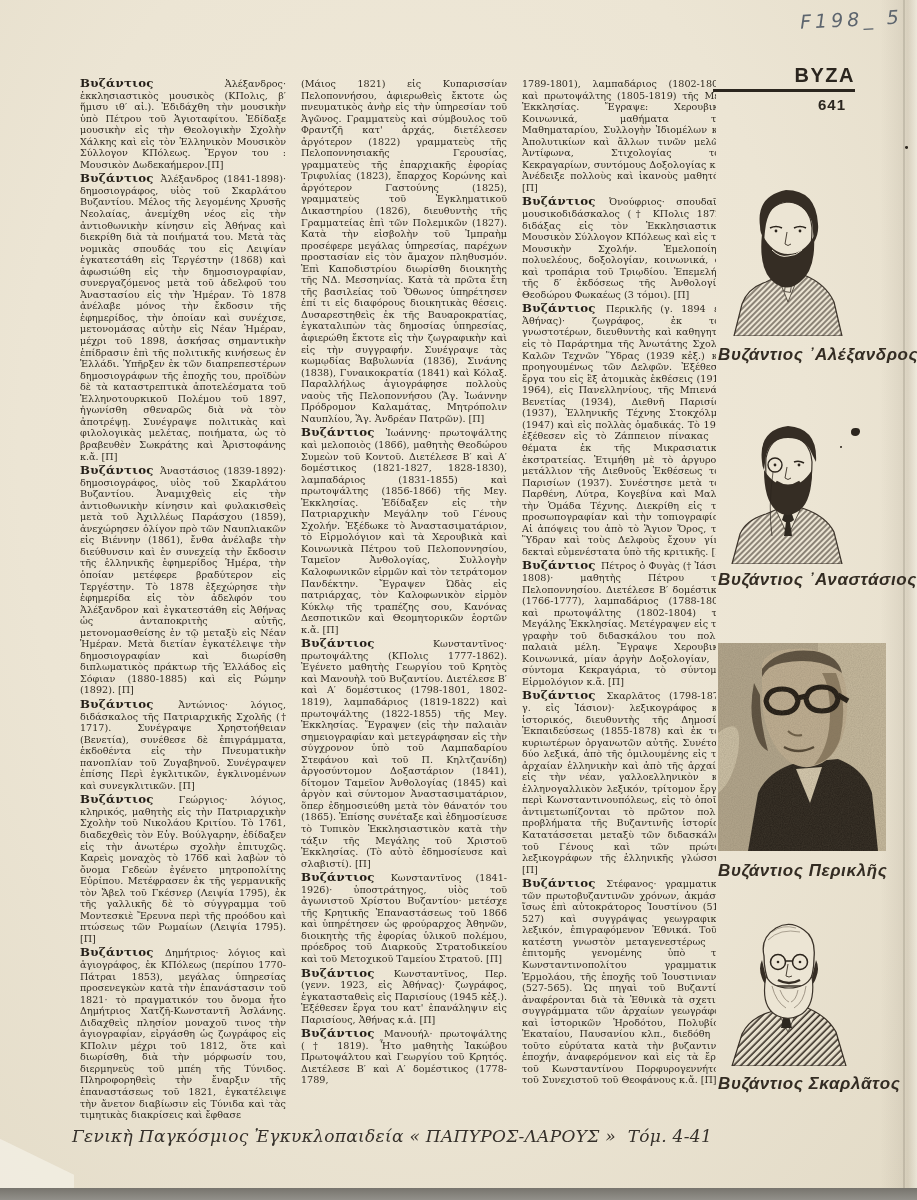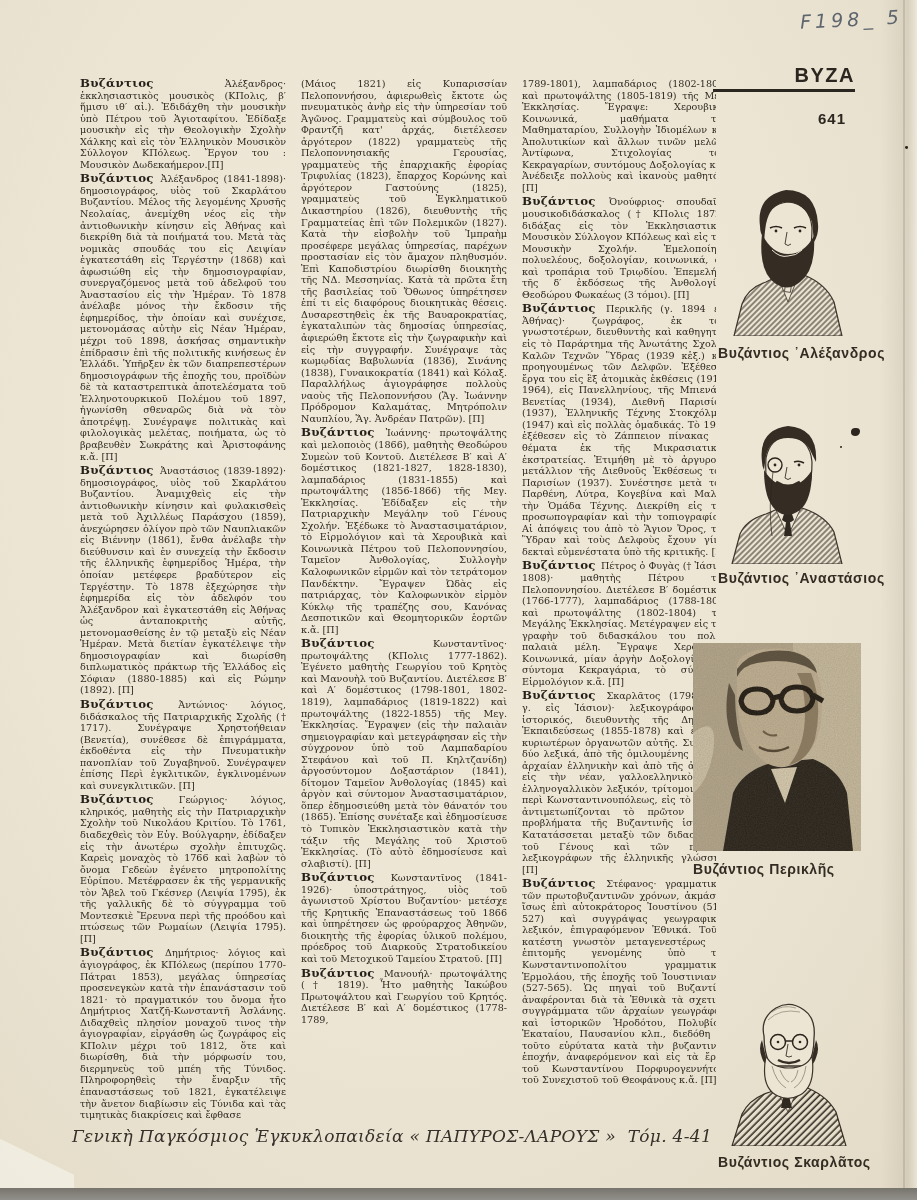--- a/index.html
+++ b/index.html
@@ -38,38 +38,38 @@
   }
   
   .header{position:absolute;left:713px;top:64px;width:142px;color:#2b261f;}
   .header .word{
     font-family:"Liberation Sans","DejaVu Sans",sans-serif;font-weight:bold;
     font-size:20px;letter-spacing:1.5px;text-align:right;line-height:22px;
   }
   .header .rule{height:3px;background:#2b261f;margin-top:3px;}
   .header .pnum{
     font-family:"Liberation Sans","DejaVu Sans",sans-serif;font-weight:bold;
-    font-size:15px;text-align:right;padding-right:9px;margin-top:18px;letter-spacing:1px;
+    font-size:15px;text-align:right;padding-right:9px;margin-top:4px;letter-spacing:1px;
   }
   
   .columns{
     position:absolute;left:80px;top:78px;width:636px;height:1058px;
     display:flex;gap:15px;overflow:hidden;color:#2e2920;
   }
   .col{width:206px;flex:0 0 206px;font-size:9.6px;line-height:11.55px;text-align:justify;}
   .col p{margin:0 0 3px 0;}
   .hw{
     font-weight:bold;font-size:11.8px;letter-spacing:.3px;color:#241f18;
     padding-right:2px;
   }
   
   .portrait{position:absolute;color:#2b261f;}
   .caption{
     font-family:"Liberation Sans","DejaVu Sans",sans-serif;font-weight:bold;
-    font-size:14px;letter-spacing:.6px;color:#332c23;white-space:nowrap;
+    font-size:17px;letter-spacing:.6px;color:#332c23;white-space:nowrap;font-style:italic;
   }
   .speck{position:absolute;background:#2c261e;border-radius:50% 45% 55% 50%;}
   .footer{
     position:absolute;left:72px;top:1126px;width:640px;
     font-style:italic;font-size:17px;color:#35302a;
     display:flex;justify-content:space-between;letter-spacing:.3px;
   }
 </style>
 </head>
 <body>
@@ -93,20 +93,21 @@
       <p><b class="hw">Βυζάντιος</b> Ἀναστάσιος (1839-1892)· δημοσιογράφος, υἱὸς τοῦ Σκαρλάτου Βυζαντίου. Ἀναμιχθεὶς εἰς τὴν ἀντιοθωνικὴν κίνησιν καὶ φυλακισθεὶς μετὰ τοῦ Ἀχιλλέως Παράσχου (1859), ἀνεχώρησεν ὀλίγον πρὸ τῶν Ναυπλιακῶν εἰς Βιέννην (1861), ἔνθα ἀνέλαβε τὴν διεύθυνσιν καὶ ἐν συνεχείᾳ τὴν ἔκδοσιν τῆς ἑλληνικῆς ἐφημερίδος Ἡμέρα, τὴν ὁποίαν μετέφερε βραδύτερον εἰς Τεργέστην. Τὸ 1878 ἐξεχώρησε τὴν ἐφημερίδα εἰς τὸν ἀδελφόν του Ἀλέξανδρον καὶ ἐγκατεστάθη εἰς Ἀθήνας ὡς ἀνταποκριτὴς αὐτῆς, μετονομασθείσης ἐν τῷ μεταξὺ εἰς Νέαν Ἡμέραν. Μετὰ διετίαν ἐγκατέλειψε τὴν δημοσιογραφίαν καὶ διωρίσθη διπλωματικὸς πράκτωρ τῆς Ἑλλάδος εἰς Σόφιαν (1880-1885) καὶ εἰς Ρώμην (1892). [Π]</p>
       <p><b class="hw">Βυζάντιος</b> Ἀντώνιος· λόγιος, διδάσκαλος τῆς Πατριαρχικῆς Σχολῆς († 1717). Συνέγραψε Χρηστοήθειαν (Βενετία), συνέθεσε δὲ ἐπιγράμματα, ἐκδοθέντα εἰς τὴν Πνευματικὴν πανοπλίαν τοῦ Ζυγαβηνοῦ. Συνέγραψεν ἐπίσης Περὶ ἐγκλιτικῶν, ἐγκλινομένων καὶ συνεγκλιτικῶν. [Π]</p>
       <p><b class="hw">Βυζάντιος</b> Γεώργιος· λόγιος, κληρικός, μαθητὴς εἰς τὴν Πατριαρχικὴν Σχολὴν τοῦ Νικολάου Κριτίου. Τὸ 1761, διαδεχθεὶς τὸν Εὐγ. Βούλγαρην, ἐδίδαξεν εἰς τὴν ἀνωτέρω σχολὴν ἐπιτυχῶς. Καρεὶς μοναχὸς τὸ 1766 καὶ λαβὼν τὸ ὄνομα Γεδεὼν ἐγένετο μητροπολίτης Εὐρίπου. Μετέφρασεν ἐκ τῆς γερμανικῆς τὸν Ἄβελ τοῦ Γκέσνερ (Λειψία 1795), ἐκ τῆς γαλλικῆς δὲ τὸ σύγγραμμα τοῦ Μοντεσκιὲ Ἔρευνα περὶ τῆς προόδου καὶ πτώσεως τῶν Ρωμαίων (Λειψία 1795). [Π]</p>
       <p><b class="hw">Βυζάντιος</b> Δημήτριος· λόγιος καὶ ἁγιογράφος, ἐκ ΚΠόλεως (περίπου 1770-Πάτραι 1853), μεγάλας ὑπηρεσίας προσενεγκὼν κατὰ τὴν ἐπανάστασιν τοῦ 1821· τὸ πραγματικόν του ὄνομα ἦτο Δημήτριος Χατζῆ-Κωνσταντῆ Ἀσλάνης. Διδαχθεὶς πλησίον μοναχοῦ τινος τὴν ἁγιογραφίαν, εἰργάσθη ὡς ζωγράφος εἰς ΚΠολιν μέχρι τοῦ 1812, ὅτε καὶ διωρίσθη, διὰ τὴν μόρφωσίν του, διερμηνεὺς τοῦ μπέη τῆς Τύνιδος. Πληροφορηθεὶς τὴν ἔναρξιν τῆς ἐπαναστάσεως τοῦ 1821, ἐγκατέλειψε τὴν ἄνετον διαβίωσιν εἰς Τύνιδα καὶ τὰς τιμητικὰς διακρίσεις καὶ ἔφθασε</p>
     </div>
     <div class="col">
       <p>(Μάιος 1821) εἰς Κυπαρισσίαν Πελοποννήσου, ἀφιερωθεὶς ἔκτοτε ὡς πνευματικὸς ἀνὴρ εἰς τὴν ὑπηρεσίαν τοῦ Ἀγῶνος. Γραμματεὺς καὶ σύμβουλος τοῦ Φραντζῆ κατ' ἀρχάς, διετέλεσεν ἀργότερον (1822) γραμματεὺς τῆς Πελοποννησιακῆς Γερουσίας, γραμματεὺς τῆς ἐπαρχιακῆς ἐφορίας Τριφυλίας (1823), ἔπαρχος Κορώνης καὶ ἀργότερον Γαστούνης (1825), γραμματεὺς τοῦ Ἐγκληματικοῦ Δικαστηρίου (1826), διευθυντὴς τῆς Γραμματείας ἐπὶ τῶν Πολεμικῶν (1827). Κατὰ τὴν εἰσβολὴν τοῦ Ἰμπραὴμ προσέφερε μεγάλας ὑπηρεσίας, παρέχων προστασίαν εἰς τὸν ἄμαχον πληθυσμόν. Ἐπὶ Καποδιστρίου διωρίσθη διοικητὴς τῆς ΝΔ. Μεσσηνίας. Κατὰ τὰ πρῶτα ἔτη τῆς βασιλείας τοῦ Ὄθωνος ὑπηρέτησεν ἐπί τι εἰς διαφόρους διοικητικὰς θέσεις. Δυσαρεστηθεὶς ἐκ τῆς Βαυαροκρατίας, ἐγκαταλιπὼν τὰς δημοσίας ὑπηρεσίας, ἀφιερώθη ἔκτοτε εἰς τὴν ζωγραφικὴν καὶ εἰς τὴν συγγραφήν. Συνέγραψε τὰς κωμῳδίας Βαβυλωνία (1836), Σινάνης (1838), Γυναικοκρατία (1841) καὶ Κόλαξ. Παραλλήλως ἁγιογράφησε πολλοὺς ναοὺς τῆς Πελοποννήσου (Ἅγ. Ἰωάννην Πρόδρομον Καλαμάτας, Μητρόπολιν Ναυπλίου, Ἅγ. Ἀνδρέαν Πατρῶν). [Π]</p>
       <p><b class="hw">Βυζάντιος</b> Ἰωάννης· πρωτοψάλτης καὶ μελοποιὸς (1866), μαθητὴς Θεοδώρου Συμεὼν τοῦ Κοντοῦ. Διετέλεσε Β′ καὶ Α′ δομέστικος (1821-1827, 1828-1830), λαμπαδάριος (1831-1855) καὶ πρωτοψάλτης (1856-1866) τῆς Μεγ. Ἐκκλησίας. Ἐδίδαξεν εἰς τὴν Πατριαρχικὴν Μεγάλην τοῦ Γένους Σχολήν. Ἐξέδωκε τὸ Ἀναστασιματάριον, τὸ Εἱρμολόγιον καὶ τὰ Χερουβικὰ καὶ Κοινωνικὰ Πέτρου τοῦ Πελοποννησίου, Ταμεῖον Ἀνθολογίας, Συλλογὴν Καλοφωνικῶν εἱρμῶν καὶ τὸν τετράτομον Πανδέκτην. Ἔγραψεν Ὠδὰς εἰς πατριάρχας, τὸν Καλοφωνικὸν εἱρμὸν Κύκλῳ τῆς τραπέζης σου, Κανόνας Δεσποτικῶν καὶ Θεομητορικῶν ἑορτῶν κ.ἄ. [Π]</p>
       <p><b class="hw">Βυζάντιος</b> Κωνσταντῖνος· πρωτοψάλτης (ΚΠολις 1777-1862). Ἐγένετο μαθητὴς Γεωργίου τοῦ Κρητὸς καὶ Μανουὴλ τοῦ Βυζαντίου. Διετέλεσε Β′ καὶ Α′ δομέστικος (1798-1801, 1802-1819), λαμπαδάριος (1819-1822) καὶ πρωτοψάλτης (1822-1855) τῆς Μεγ. Ἐκκλησίας. Ἔγραψεν (εἰς τὴν παλαιὰν σημειογραφίαν καὶ μετεγράφησαν εἰς τὴν σύγχρονον ὑπὸ τοῦ Λαμπαδαρίου Στεφάνου καὶ τοῦ Π. Κηλτζανίδη) ἀργοσύντομον Δοξαστάριον (1841), δίτομον Ταμεῖον Ἀνθολογίας (1845) καὶ ἀργὸν καὶ σύντομον Ἀναστασιματάριον, ὅπερ ἐδημοσιεύθη μετὰ τὸν θάνατόν του (1865). Ἐπίσης συνέταξε καὶ ἐδημοσίευσε τὸ Τυπικὸν Ἐκκλησιαστικὸν κατὰ τὴν τάξιν τῆς Μεγάλης τοῦ Χριστοῦ Ἐκκλησίας. (Τὸ αὐτὸ ἐδημοσίευσε καὶ σλαβιστί). [Π]</p>
       <p><b class="hw">Βυζάντιος</b> Κωνσταντῖνος (1841-1926)· ὑποστράτηγος, υἱὸς τοῦ ἀγωνιστοῦ Χρίστου Βυζαντίου· μετέσχε τῆς Κρητικῆς Ἐπαναστάσεως τοῦ 1866 καὶ ὑπηρέτησεν ὡς φρούραρχος Ἀθηνῶν, διοικητὴς τῆς ἐφορίας ὑλικοῦ πολέμου, πρόεδρος τοῦ Διαρκοῦς Στρατοδικείου καὶ τοῦ Μετοχικοῦ Ταμείου Στρατοῦ. [Π]</p>
+      <p><b class="hw">Βυζάντιος</b> Κωνσταντῖνος, Περ. (γενν. 1923, εἰς Ἀθήνας)· ζωγράφος, ἐγκατασταθεὶς εἰς Παρισίους (1945 κἑξ.). Ἐξέθεσεν ἔργα του κατ' ἐπανάληψιν εἰς Παρισίους, Ἀθήνας κ.ἀ. [Π]</p>
       <p><b class="hw">Βυζάντιος</b> Μανουήλ· πρωτοψάλτης († 1819). Ἦτο μαθητὴς Ἰακώβου Πρωτοψάλτου καὶ Γεωργίου τοῦ Κρητός. Διετέλεσε Β′ καὶ Α′ δομέστικος (1778-1789,</p>
     </div>
     <div class="col">
       <p>1789-1801), λαμπαδάριος (1802-1804) καὶ πρωτοψάλτης (1805-1819) τῆς Μεγ. Ἐκκλησίας. Ἔγραψε: Χερουβικά, Κοινωνικά, μαθήματα τοῦ Μαθηματαρίου, Συλλογὴν Ἰδιομέλων καὶ Ἀπολυτικίων καὶ ἄλλων τινῶν μελῶν, Ἀντίφωνα, Στιχολογίας τῶν Κεκραγαρίων, συντόμους Δοξολογίας κ.ἄ. Ἀνέδειξε πολλοὺς καὶ ἱκανοὺς μαθητάς. [Π]</p>
       <p><b class="hw">Βυζάντιος</b> Ὀνούφριος· σπουδαῖος μουσικοδιδάσκαλος († ΚΠολις 1872), διδάξας εἰς τὸν Ἐκκλησιαστικὸν Μουσικὸν Σύλλογον ΚΠόλεως καὶ εἰς τὴν Μουσικὴν Σχολήν. Ἐμελοποίησε πολυελέους, δοξολογίαν, κοινωνικά, ὡς καὶ τροπάρια τοῦ Τριῳδίου. Ἐπεμελήθη τῆς δ′ ἐκδόσεως τῆς Ἀνθολογίας Θεοδώρου Φωκαέως (3 τόμοι). [Π]</p>
       <p><b class="hw">Βυζάντιος</b> Περικλῆς (γ. 1894 εἰς Ἀθήνας)· ζωγράφος, ἐκ τῶν γνωστοτέρων, διευθυντὴς καὶ καθηγητὴς εἰς τὸ Παράρτημα τῆς Ἀνωτάτης Σχολῆς Καλῶν Τεχνῶν Ὕδρας (1939 κἑξ.) καὶ προηγουμένως τῶν Δελφῶν. Ἐξέθεσεν ἔργα του εἰς ἓξ ἀτομικὰς ἐκθέσεις (1917-1964), εἰς Πανελληνίους, τῆς Μπιενάλε Βενετίας (1934), Διεθνῆ Παρισίων (1937), Ἑλληνικῆς Τέχνης Στοκχόλμης (1947) καὶ εἰς πολλὰς ὁμαδικάς. Τὸ 1921 ἐξέθεσεν εἰς τὸ Ζάππειον πίνακας μὲ θέματα ἐκ τῆς Μικρασιατικῆς ἐκστρατείας. Ἐτιμήθη μὲ τὸ ἀργυροῦν μετάλλιον τῆς Διεθνοῦς Ἐκθέσεως τῶν Παρισίων (1937). Συνέστησε μετὰ τῶν Παρθένη, Λύτρα, Κογεβίνα καὶ Μαλέα τὴν Ὁμάδα Τέχνης. Διεκρίθη εἰς τὴν προσωπογραφίαν καὶ τὴν τοπιογραφίαν. Αἱ ἀπόψεις του ἀπὸ τὸ Ἅγιον Ὄρος, τὴν Ὕδραν καὶ τοὺς Δελφοὺς ἔχουν γίνει δεκταὶ εὐμενέστατα ὑπὸ τῆς κριτικῆς. [Π]</p>
       <p><b class="hw">Βυζάντιος</b> Πέτρος ὁ Φυγὰς († Ἰάσιον 1808)· μαθητὴς Πέτρου τοῦ Πελοποννησίου. Διετέλεσε Β′ δομέστικος (1766-1777), λαμπαδάριος (1788-1801) καὶ πρωτοψάλτης (1802-1804) τῆς Μεγάλης Ἐκκλησίας. Μετέγραψεν εἰς τὴν γραφὴν τοῦ διδασκάλου του πολλὰ παλαιὰ μέλη. Ἔγραψε Χερουβικά, Κοινωνικά, μίαν ἀργὴν Δοξολογίαν, τὰ σύντομα Κεκραγάρια, τὸ σύντομον Εἱρμολόγιον κ.ἄ. [Π]</p>
       <p><b class="hw">Βυζάντιος</b> Σκαρλᾶτος (1798-1878, γ. εἰς Ἰάσιον)· λεξικογράφος καὶ ἱστορικός, διευθυντὴς τῆς Δημοσίας Ἐκπαιδεύσεως (1855-1878) καὶ ἐκ τῶν κυριωτέρων ὀργανωτῶν αὐτῆς. Συνέταξε δύο λεξικά, ἀπὸ τῆς ὁμιλουμένης εἰς τὴν ἀρχαίαν ἑλληνικὴν καὶ ἀπὸ τῆς ἀρχαίας εἰς τὴν νέαν, γαλλοελληνικὸν καὶ ἑλληνογαλλικὸν λεξικόν, τρίτομον ἔργον περὶ Κωνσταντινουπόλεως, εἰς τὸ ὁποῖον ἀντιμετωπίζονται τὸ πρῶτον πολλὰ προβλήματα τῆς Βυζαντινῆς ἱστορίας. Κατατάσσεται μεταξὺ τῶν διδασκάλων τοῦ Γένους καὶ τῶν πρώτων λεξικογράφων τῆς ἑλληνικῆς γλώσσης. [Π]</p>
       <p><b class="hw">Βυζάντιος</b> Στέφανος· γραμματικὸς τῶν πρωτοβυζαντινῶν χρόνων, ἀκμάσας ἴσως ἐπὶ αὐτοκράτορος Ἰουστίνου (518-527) καὶ συγγράψας γεωγραφικὸν λεξικόν, ἐπιγραφόμενον Ἐθνικά. Τοῦτο κατέστη γνωστὸν μεταγενεστέρως δι' ἐπιτομῆς γενομένης ὑπὸ τοῦ Κωνσταντινοπολίτου γραμματικοῦ Ἑρμολάου, τῆς ἐποχῆς τοῦ Ἰουστινιανοῦ (527-565). Ὡς πηγαὶ τοῦ Βυζαντίου ἀναφέρονται διὰ τὰ Ἐθνικὰ τὰ σχετικὰ συγγράμματα τῶν ἀρχαίων γεωγράφων καὶ ἱστορικῶν Ἡροδότου, Πολυβίου, Ἑκαταίου, Παυσανίου κλπ., διεδόθη δὲ τοῦτο εὐρύτατα κατὰ τὴν βυζαντινὴν ἐποχήν, ἀναφερόμενον καὶ εἰς τὰ ἔργα τοῦ Κωνσταντίνου Πορφυρογεννήτου, τοῦ Συνεχιστοῦ τοῦ Θεοφάνους κ.ἄ. [Π]</p>
     </div>
@@ -152,21 +153,21 @@
     <path d="M45 54 Q40 90 44 118" stroke="#2b241c" stroke-width=".7" fill="none"></path>
     <circle cx="47" cy="47" r="1.4" fill="#2b241c"></circle>
       <circle cx="71" cy="47" r="1.4" fill="#2b241c"></circle>
     <path d="M66 44 Q71 42 76 45" stroke="#2b241c" stroke-width="1.5" fill="none"></path>
     <path d="M59 49 L57 60 Q60 63 63 60" stroke="#4a4136" stroke-width="1" fill="none"></path>
     <path d="M48 64 Q60 72 72 64" stroke="#352d24" stroke-width="3" fill="none"></path>
   </svg>
   <div class="caption" style="position:absolute;left:-10px;top:152px">Βυζάντιος ᾽Αναστάσιος</div>
 </div>
 
-<div class="portrait" style="left:693px;top:643px;width:168px">
+<div class="portrait" style="left:718px;top:643px;width:168px">
   <svg width="168" height="208" viewBox="0 0 168 208">
     <defs>
       <filter id="grain" x="0" y="0" width="100%" height="100%">
         <feTurbulence type="fractalNoise" baseFrequency="0.9" numOctaves="2" stitchTiles="stitch"></feTurbulence>
         <feColorMatrix type="matrix" values="0 0 0 0 0.18  0 0 0 0 0.15  0 0 0 0 0.10  0 0 0 0.6 0"></feColorMatrix>
       </filter>
     </defs>
     <rect x="0" y="0" width="168" height="208" fill="#b4a78d"></rect>
     <rect x="100" y="0" width="68" height="208" fill="#c8bb9f"></rect>
     <path d="M0 90 Q26 70 20 110 Q14 140 0 150 Z" fill="#cfc3a8"></path>
@@ -182,21 +183,21 @@
       <path d="M80 55 L88 53"></path>
       <path d="M120 52 L130 58"></path>
     </g>
     <path d="M70 88 Q76 94 84 92" stroke="#6b5c44" stroke-width="2" fill="none"></path>
     <path d="M66 104 Q80 112 96 104" stroke="#4f4230" stroke-width="2.5" fill="none"></path>
     <rect x="0" y="0" width="168" height="208" filter="url(#grain)" opacity="0.5"></rect>
   </svg>
   <div class="caption" style="position:absolute;left:0px;top:218px">Βυζάντιος Περικλῆς</div>
 </div>
 
-<div class="portrait" style="left:726px;top:996px;width:126px">
+<div class="portrait" style="left:726px;top:916px;width:126px">
   <svg width="126" height="150" viewBox="0 0 126 150">
     <defs>
       <pattern id="h4" width="5" height="5" patternUnits="userSpaceOnUse" patternTransform="rotate(45)">
         <line x1="1.2" y1="0" x2="1.2" y2="5" stroke="#352d24" stroke-width="1.6"></line>
       </pattern>
     </defs>
     <path d="M6 150 L16 118 Q24 102 44 96 L54 90 L76 90 Q100 98 110 116 L120 150 Z" fill="url(#h4)" stroke="#352d24" stroke-width="1.2"></path>
     <path d="M50 92 L62 116 L72 92 Z" fill="#ece5d4" stroke="#3b332a" stroke-width=".8"></path>
     <path d="M58 96 L55 112 L66 112 L62 96 Z" fill="#2e2820"></path>
     <path d="M38 40 Q34 22 50 12 Q64 4 78 14 Q90 22 88 42 Q88 58 82 70 L44 70 Q38 56 38 40 Z" fill="#ece5d4" stroke="#3b332a" stroke-width="1.3"></path>

